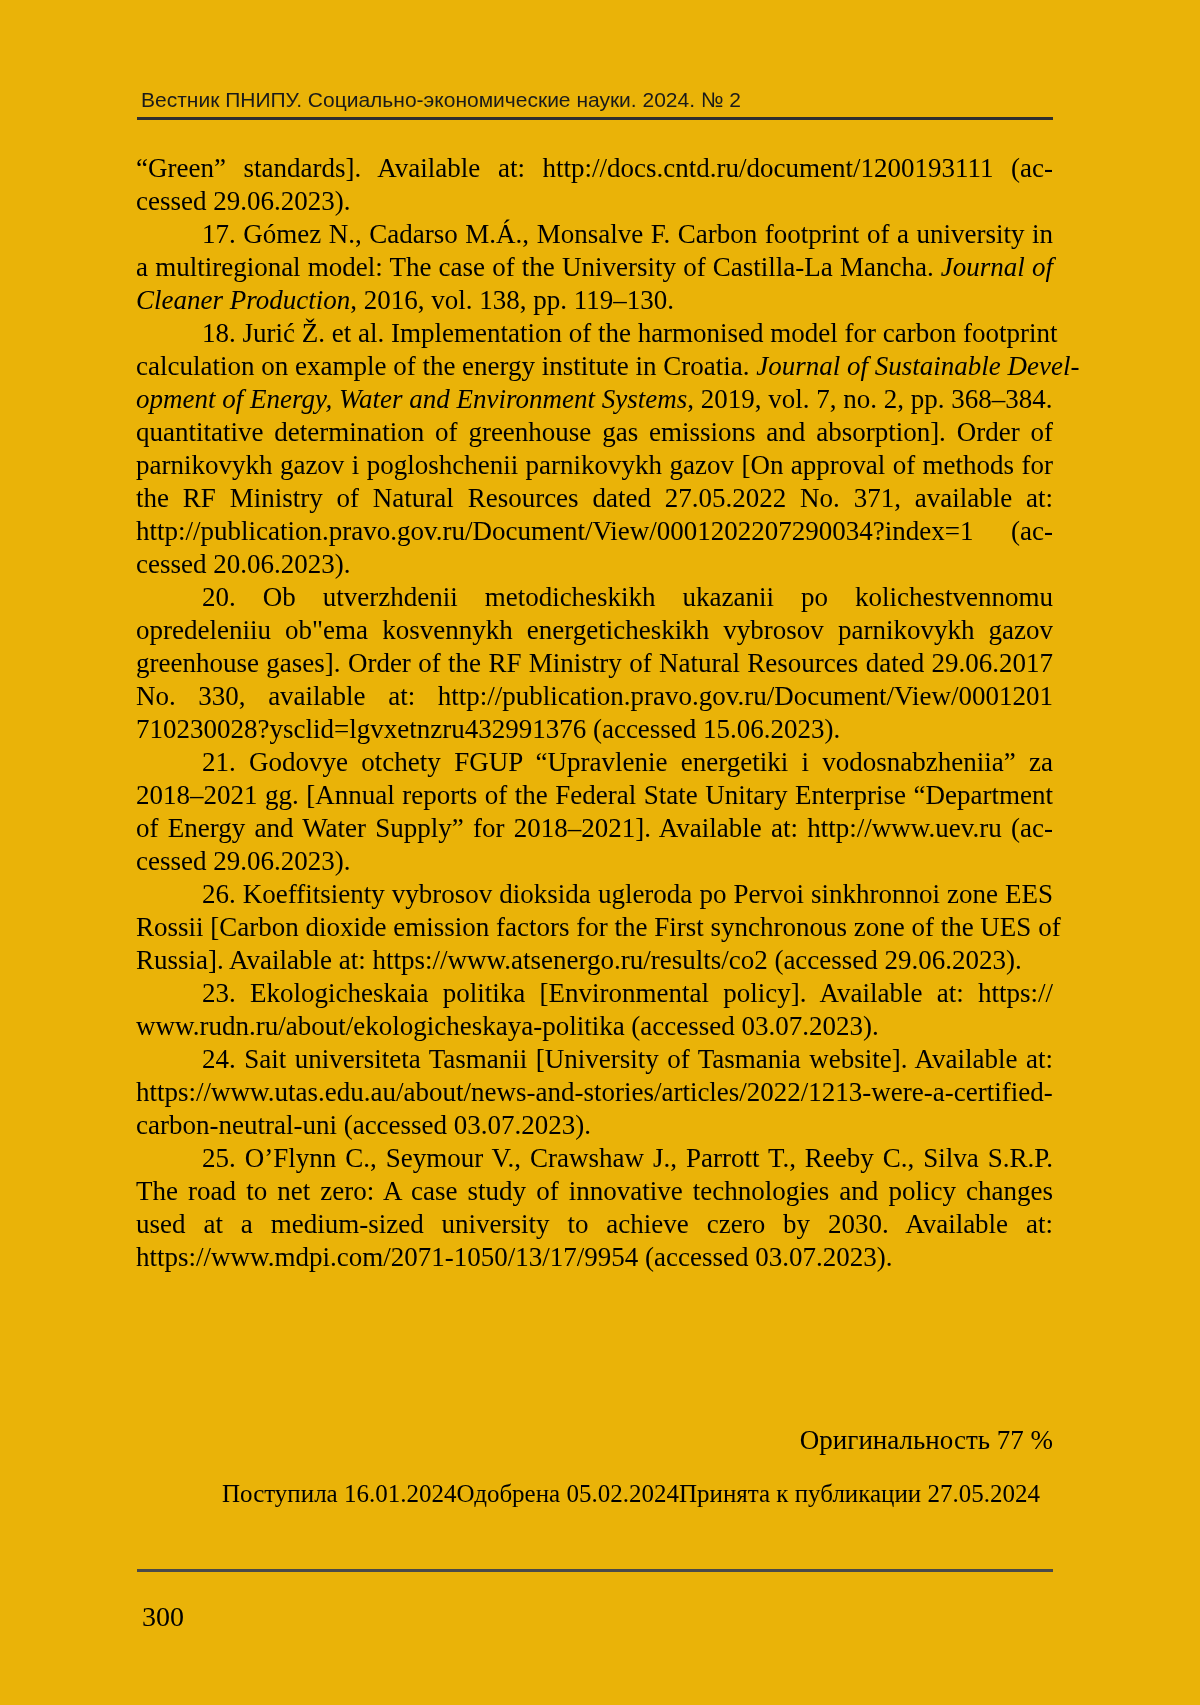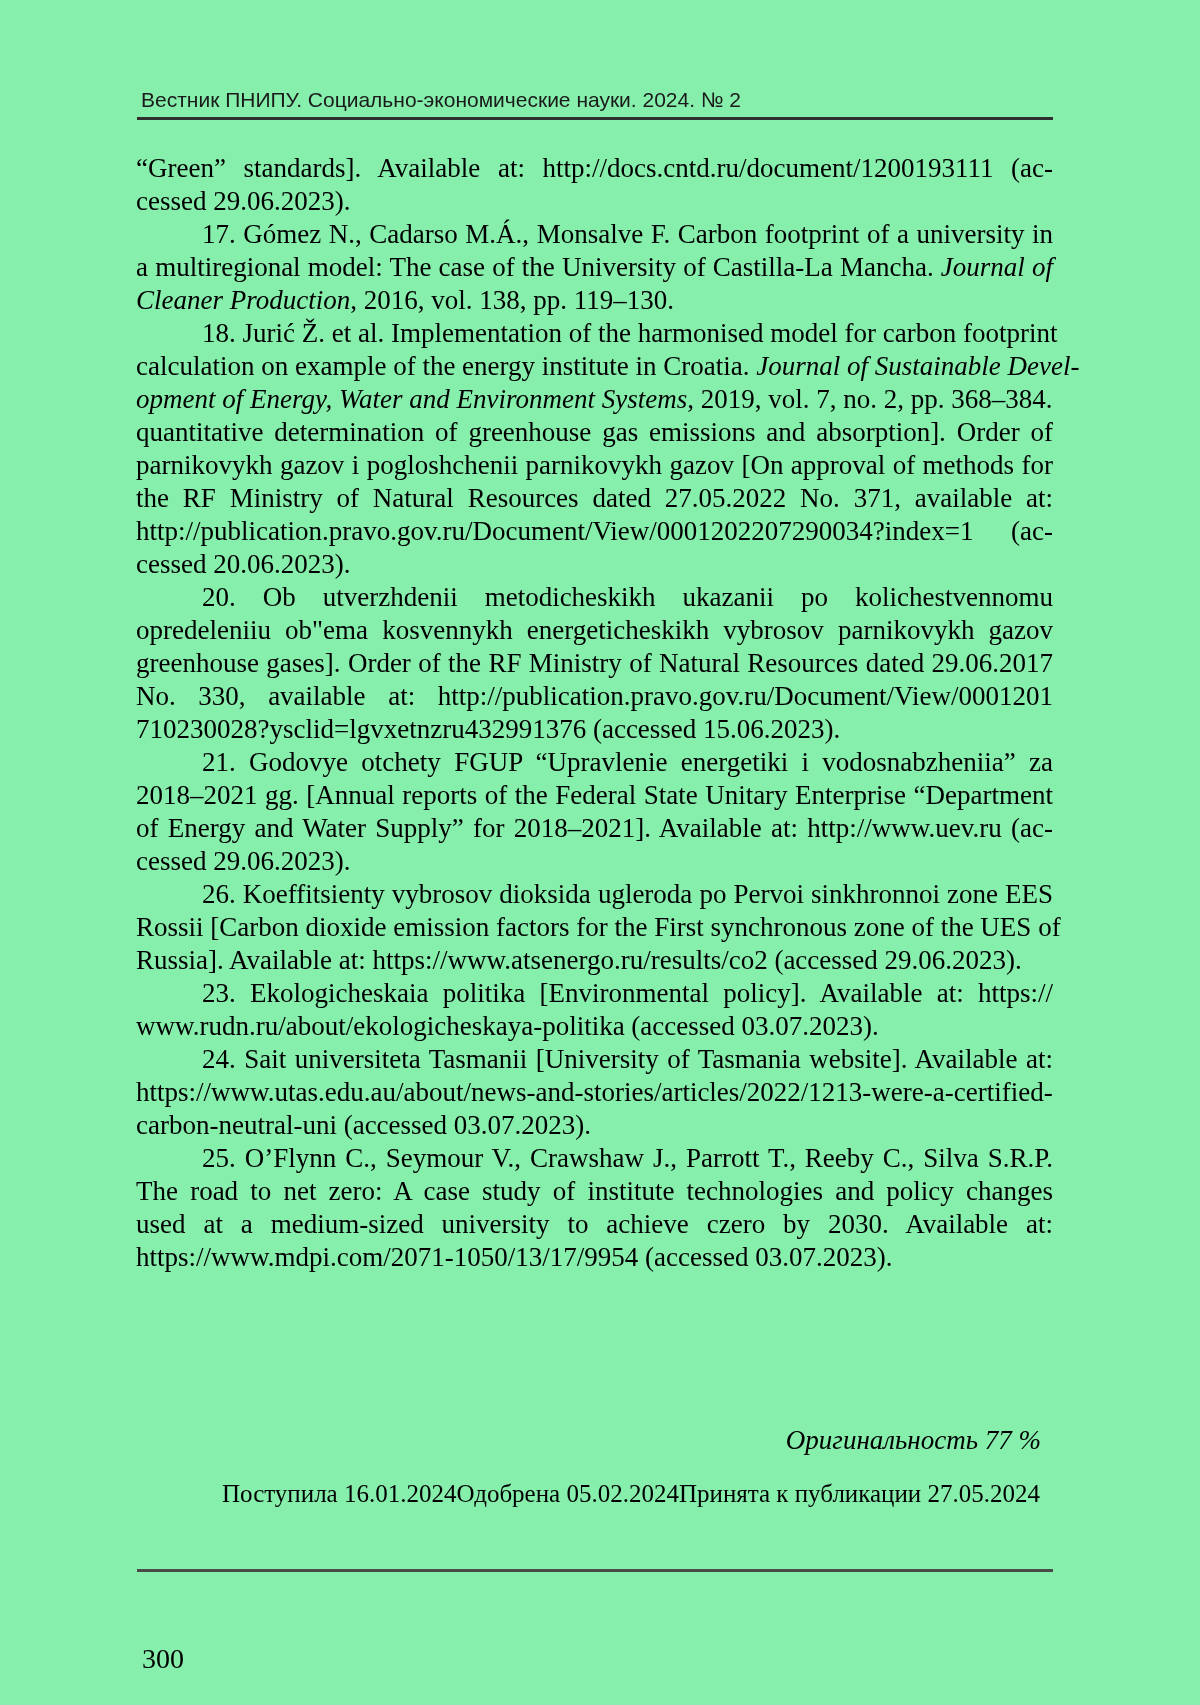--- a/index.html
+++ b/index.html
@@ -1,21 +1,21 @@
 <!DOCTYPE html>
 <html><head>
 <meta charset="utf-8">
 <style>
   * { box-sizing: border-box; }
   html, body { margin: 0; padding: 0; background: #ffffff; }
   .page {
     position: relative;
     width: 1200px;
     height: 1705px;
-    background: #86efac;
+    background: #eab308;
     color: #000000;
     font-family: "Liberation Serif", serif;
     overflow: hidden;
   }
   .running-title {
     position: absolute;
     left: 141px;
     top: 88px;
     width: 912px;
     font-family: "Liberation Sans", sans-serif;
@@ -44,25 +44,24 @@
   .ref-line {
     text-align: justify;
     text-align-last: justify;
     white-space: nowrap;
   }
   .ref-line.first { text-indent: 66px; }
   .ref-line.last { text-align-last: left; }
   .ref-line em { font-style: italic; }
   .originality {
     position: absolute;
-    left: 124px;
+    left: 136px;
     top: 1424px;
     width: 917px;
     text-align: right;
-    font-style: italic;
     font-size: 27px;
     line-height: 33px;
   }
   .dates-row {
     position: absolute;
     left: 136px;
     top: 1478px;
     width: 917px;
     padding-left: 86px;
     display: flex;
@@ -74,21 +73,21 @@
     position: absolute;
     left: 137px;
     top: 1569px;
     width: 916px;
     height: 2.5px;
     background: #4a4a4a;
   }
   .page-number {
     position: absolute;
     left: 142px;
-    top: 1642px;
+    top: 1600px;
     font-size: 28px;
     line-height: 33px;
   }
 </style>
 </head>
 <body>
 
 <div class="page">
 
   <div class="running-title">Вестник ПНИПУ. Социально-экономические науки. 2024. № 2</div>
@@ -139,21 +138,21 @@
         <div class="ref-line first"><span>23. Ekologicheskaia politika [Environmental policy]. Available at: https://</span></div>
         <div class="ref-line last"><span>www.rudn.ru/about/ekologicheskaya-politika (accessed 03.07.2023).</span></div>
       </div>
       <div class="ref">
         <div class="ref-line first"><span>24. Sait universiteta Tasmanii [University of Tasmania website]. Available at:</span></div>
         <div class="ref-line"><span>https://www.utas.edu.au/about/news-and-stories/articles/2022/1213-were-a-certified-</span></div>
         <div class="ref-line last"><span>carbon-neutral-uni (accessed 03.07.2023).</span></div>
       </div>
       <div class="ref">
         <div class="ref-line first"><span>25. O’Flynn C., Seymour V., Crawshaw J., Parrott T., Reeby C., Silva S.R.P.</span></div>
-        <div class="ref-line"><span>The road to net zero: A case study of institute technologies and policy changes</span></div>
+        <div class="ref-line"><span>The road to net zero: A case study of innovative technologies and policy changes</span></div>
         <div class="ref-line"><span>used at a medium-sized university to achieve czero by 2030. Available at:</span></div>
         <div class="ref-line last"><span>https://www.mdpi.com/2071-1050/13/17/9954 (accessed 03.07.2023).</span></div>
       </div>
     </div>
 
   <div class="originality">Оригинальность 77 %</div>
 
   <div class="dates-row">
     <span>Поступила 16.01.2024</span>
     <span>Одобрена 05.02.2024</span>

